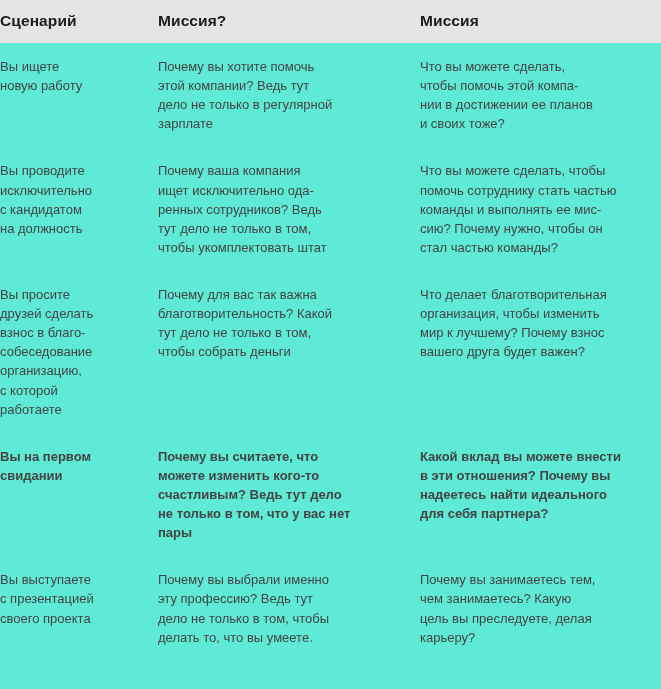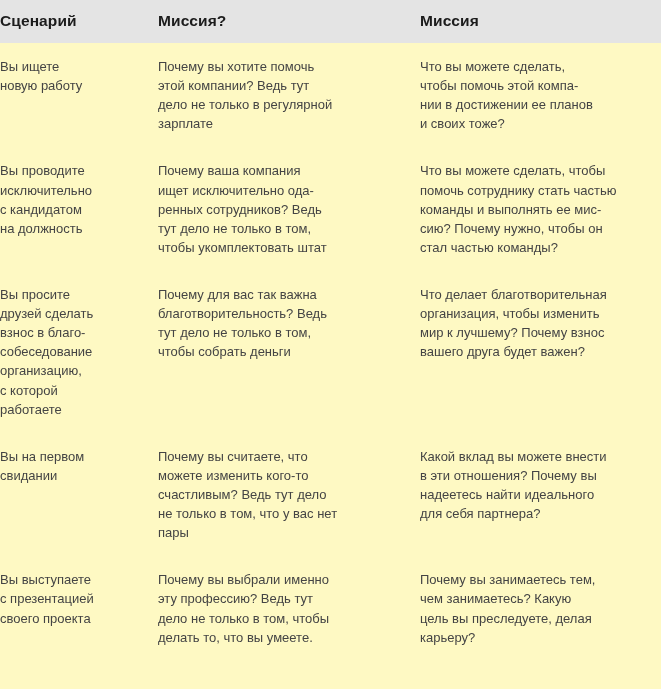--- a/index.html
+++ b/index.html
@@ -11,21 +11,21 @@
     width: 661px;
     height: 689px;
     font-family: "Liberation Sans", "DejaVu Sans", sans-serif;
     color: #3a3a3a;
     overflow: hidden;
   }
   .table-wrap {
     position: relative;
     width: 661px;
     height: 689px;
-    background: #fef9c3;
+    background: #5eead4;
   }
   table.scenarios {
     width: 661px;
     border-collapse: collapse;
     table-layout: fixed;
   }
   table.scenarios thead tr {
     background: #e4e4e4;
   }
   table.scenarios thead th {
@@ -62,21 +62,21 @@
 
   .cell-text {
     display: block;
     white-space: pre-line;
     hyphens: manual;
   }
   
   tbody tr.row-1 td { padding-top: 14px; }
   tbody tr.row-2 td { padding-top: 18px; }
   tbody tr.row-3 td { padding-top: 18px; }
-  tbody tr.row-4 td { padding-top: 18px; }
+  tbody tr.row-4 td { padding-top: 18px; font-weight: bold; }
   tbody tr.row-5 td { padding-top: 18px; }
 </style>
 </head>
 <body style="background: rgb(255, 255, 255);">
 
 <div class="table-wrap">
   <table class="scenarios">
     <thead>
       <tr style="background: rgb(228, 228, 228);">
         <th class="col-scenario" style="color: rgb(28, 28, 28);">Сценарий</th>
@@ -130,21 +130,21 @@
             <span class="cell-text">Вы просите
 друзей сделать
 взнос в благо-
 собеседование
 организацию,
 с которой
 работаете</span>
           </td>
         <td class="col-why" style="color: rgb(68, 68, 68);">
             <span class="cell-text">Почему для вас так важна
-благотворительность? Ведь
+благотворительность? Какой
 тут дело не только в том,
 чтобы собрать деньги</span>
           </td>
         <td class="col-mission" style="color: rgb(68, 68, 68);">
             <span class="cell-text">Что делает благотворительная
 организация, чтобы изменить
 мир к лучшему? Почему взнос
 вашего друга будет важен?</span>
           </td>
       </tr>

